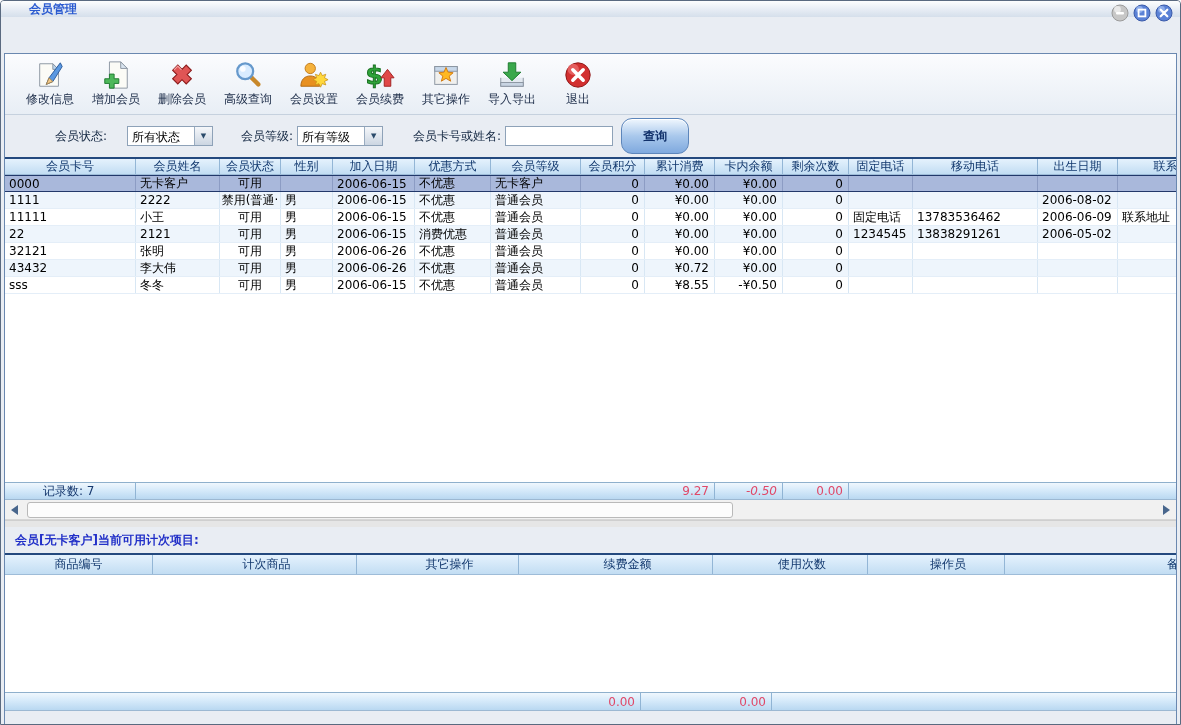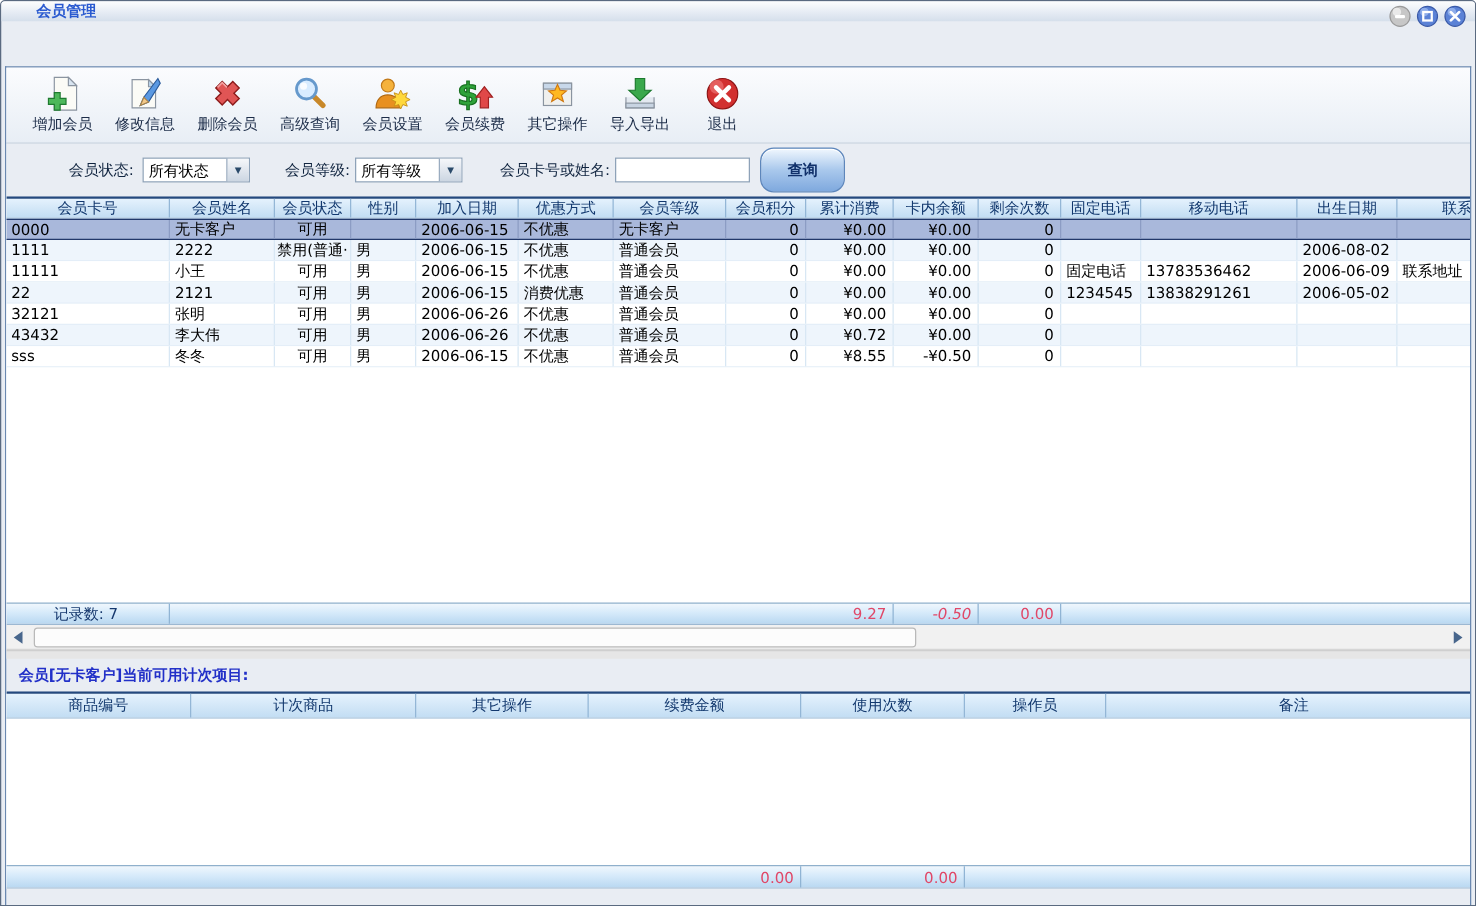--- a/index.html
+++ b/index.html
@@ -69,21 +69,21 @@
   .sarrow span{position:absolute;top:5px;width:0;height:0;border-style:solid;}
   .sarrow.left{left:1px;}  .sarrow.right{right:1px;}
   .sarrow.left span{left:5px;border-width:5px 7px 5px 0;border-color:transparent #48668c transparent transparent;}
   .sarrow.right span{left:6px;border-width:5px 0 5px 7px;border-color:transparent transparent transparent #48668c;}
   .sthumb{position:absolute;left:22px;top:2px;width:704px;height:14px;background:#fcfcfc;
           border:1px solid #b9b9b9;border-radius:3px;cursor:pointer;}
   .splitter{height:6px;background:#e6e6e6;border-top:1px solid #cfcfcf;}
   .seclabel{height:26px;display:flex;align-items:center;padding-left:10px;
             color:#2230c8;font-weight:bold;}
   .thead2{display:flex;height:22px;box-sizing:border-box;border-top:2px solid #24497e;
-          background:linear-gradient(#e5f2fd,#c2ddf3);border-bottom:1px solid #9ebcd8;}
+          background:linear-gradient(#e5f2fd,#c2ddf3);border-bottom:1px solid #9ebcd8;gap:24px;}
   .gridfill2{height:117px;background:#fff;}
   .sumrow2{display:flex;height:19px;box-sizing:border-box;align-items:stretch;
            background:linear-gradient(#f0f7fd,#d6eafa 45%,#b9d8f1);
            border-top:1px solid #8fb0cc;border-bottom:1px solid #9cb8d2;}
 </style>
 </head>
 <body>
 
 <div class="win">
 
@@ -113,37 +113,37 @@
       </button>
     </div>
   </div>
 
 
   <div class="panel">
 
     <div class="toolbar">
       <button class="tbtn">
         <svg width="30" height="30" viewBox="0 0 32 32">
-          <path d="M9 2h12l7 7v21H9z" fill="#fbfbf6" stroke="#8a94a0"></path>
-          <path d="M21 2l7 7h-7z" fill="#d8e4f0" stroke="#8a94a0"></path>
-          <path d="M4 20h5v-5h5v5h5v5h-5v5H9v-5H4z" fill="#4db85a" stroke="#1f7a30"></path>
-        </svg>
-        <span>增加会员</span>
-      </button>
-      <button class="tbtn">
-        <svg width="30" height="30" viewBox="0 0 32 32">
           <path d="M5 4h14l6 6v18H5z" fill="#fbfbf6" stroke="#8a94a0"></path>
           <path d="M19 4l6 6h-6z" fill="#bcd6ee" stroke="#8a94a0"></path>
           <path d="M27 3L15 19l-3 7 7-3L29 7z" fill="#5b99e2" stroke="#2a5a9a"></path>
           <path d="M15 19l-3 7 7-3z" fill="#f2c98a" stroke="#a8834a"></path>
         </svg>
         <span>修改信息</span>
       </button>
       <button class="tbtn">
         <svg width="30" height="30" viewBox="0 0 32 32">
+          <path d="M9 2h12l7 7v21H9z" fill="#fbfbf6" stroke="#8a94a0"></path>
+          <path d="M21 2l7 7h-7z" fill="#d8e4f0" stroke="#8a94a0"></path>
+          <path d="M4 20h5v-5h5v5h5v5h-5v5H9v-5H4z" fill="#4db85a" stroke="#1f7a30"></path>
+        </svg>
+        <span>增加会员</span>
+      </button>
+      <button class="tbtn">
+        <svg width="30" height="30" viewBox="0 0 32 32">
           <path d="M6 11l5.5-5.5L16 10l4.5-4.5L26 11l-4.5 4.5L26 20l-5.5 5.5L16 21l-4.5 4.5L6 20l4.5-4.5z" fill="#e05555" stroke="#8c1c1c" stroke-width="1.2"></path>
           <path d="M7.5 10.5l4-4 4 4" fill="none" stroke="#f4a0a0" stroke-width="1.4"></path>
         </svg>
         <span>删除会员</span>
       </button>
       <button class="tbtn">
         <svg width="30" height="30" viewBox="0 0 32 32">
           <path d="M19 18l8 8" stroke="#c8882a" stroke-width="4.6" stroke-linecap="round"></path>
           <circle cx="13" cy="12" r="8.5" fill="#d9ecff" stroke="#6699cc" stroke-width="2.4"></circle>
           <circle cx="10.5" cy="9.5" r="3" fill="#ffffff" opacity="0.85"></circle>
@@ -186,21 +186,21 @@
           <circle cx="16" cy="16" r="13" fill="#d23030" stroke="#8c1414"></circle>
           <circle cx="11" cy="10" r="6" fill="#ea6a6a" opacity="0.8"></circle>
           <path d="M10.5 10.5l11 11M21.5 10.5l-11 11" stroke="#fff" stroke-width="3.8" stroke-linecap="round"></path>
         </svg>
         <span>退出</span>
       </button>
     </div>
 
     <div class="filterbar">
       <span class="flabel" style="margin-left:50px">会员状态:</span>
-      <div class="combo" style="margin-left:7px">
+      <div class="combo" style="margin-left:20px">
         <span class="val">所有状态</span>
         <span class="arr">▼</span>
       </div>
       <span class="flabel" style="margin-left:28px">会员等级:</span>
       <div class="combo" style="margin-left:4px">
         <span class="val">所有等级</span>
         <span class="arr">▼</span>
       </div>
       <span class="flabel" style="margin-left:30px">会员卡号或姓名:</span>
       <input class="tinput" style="margin-left: 4px;" value="">

